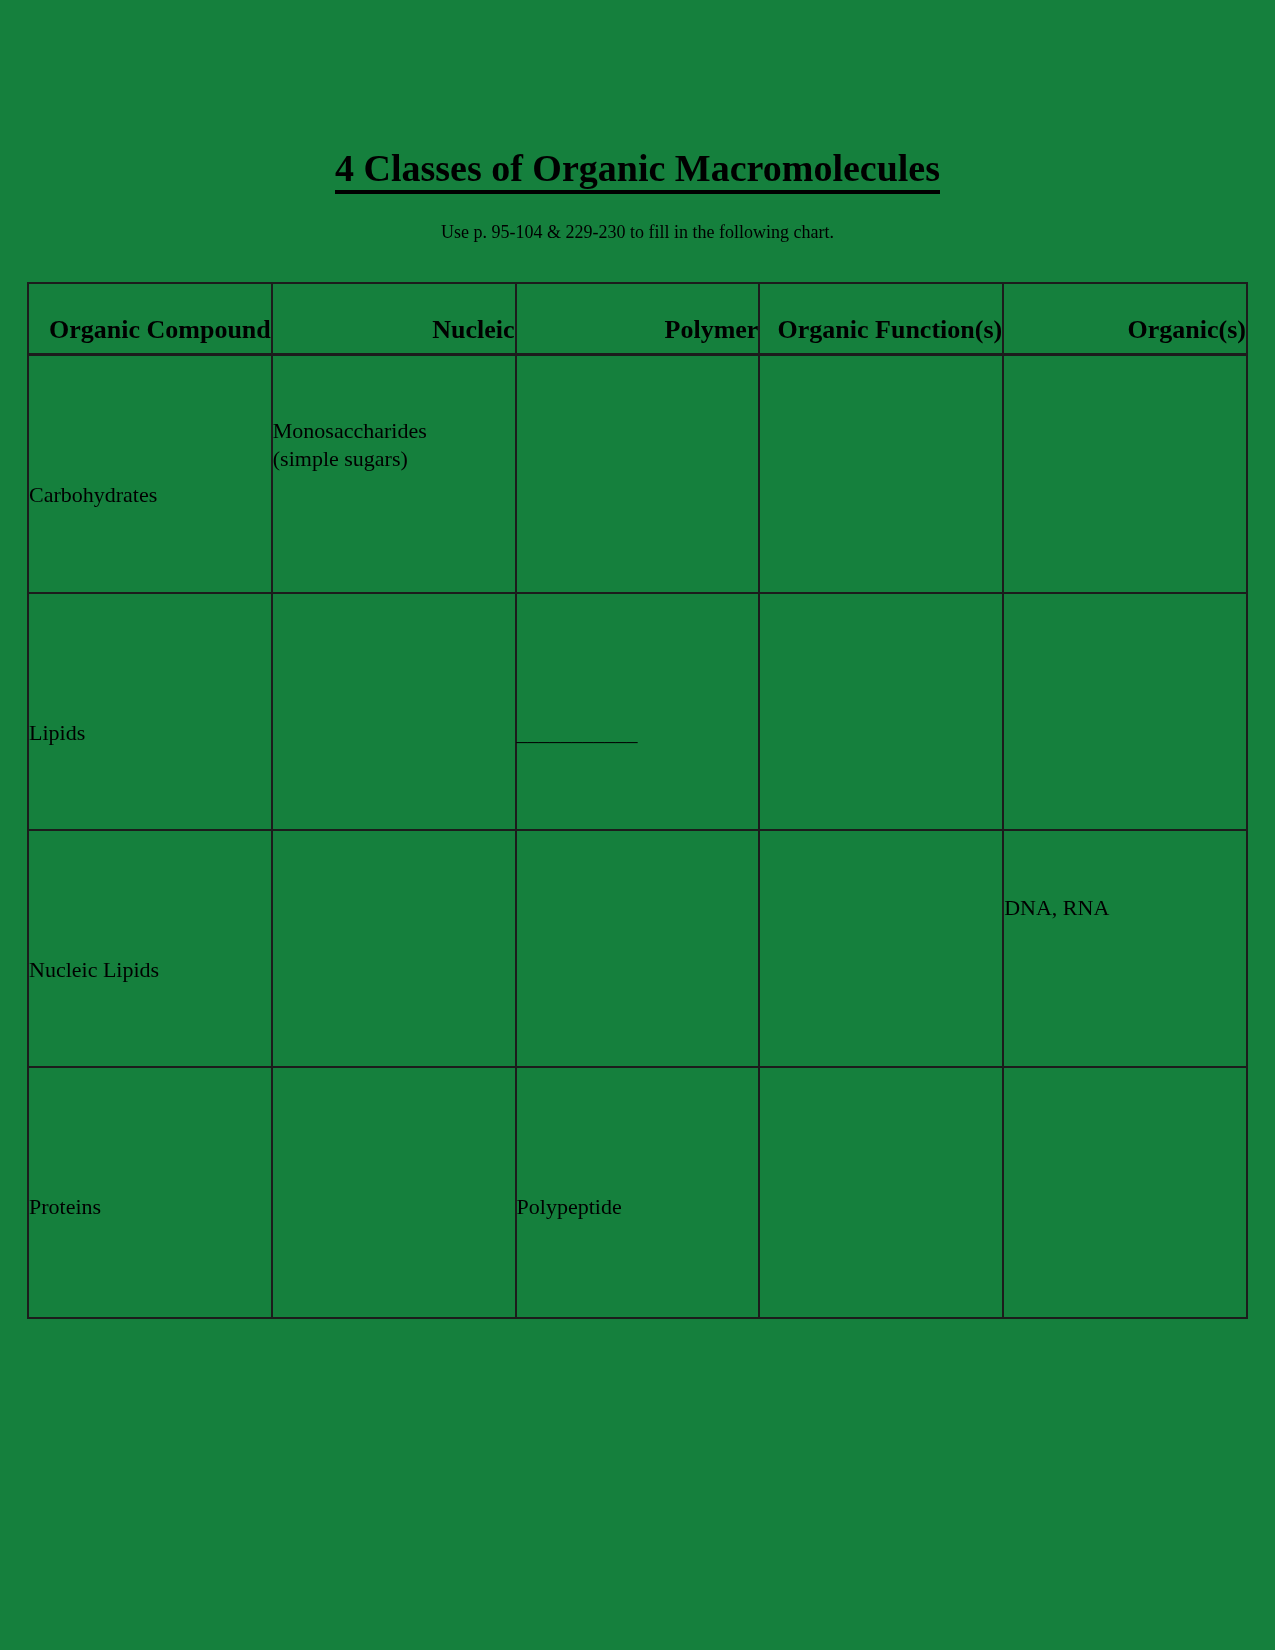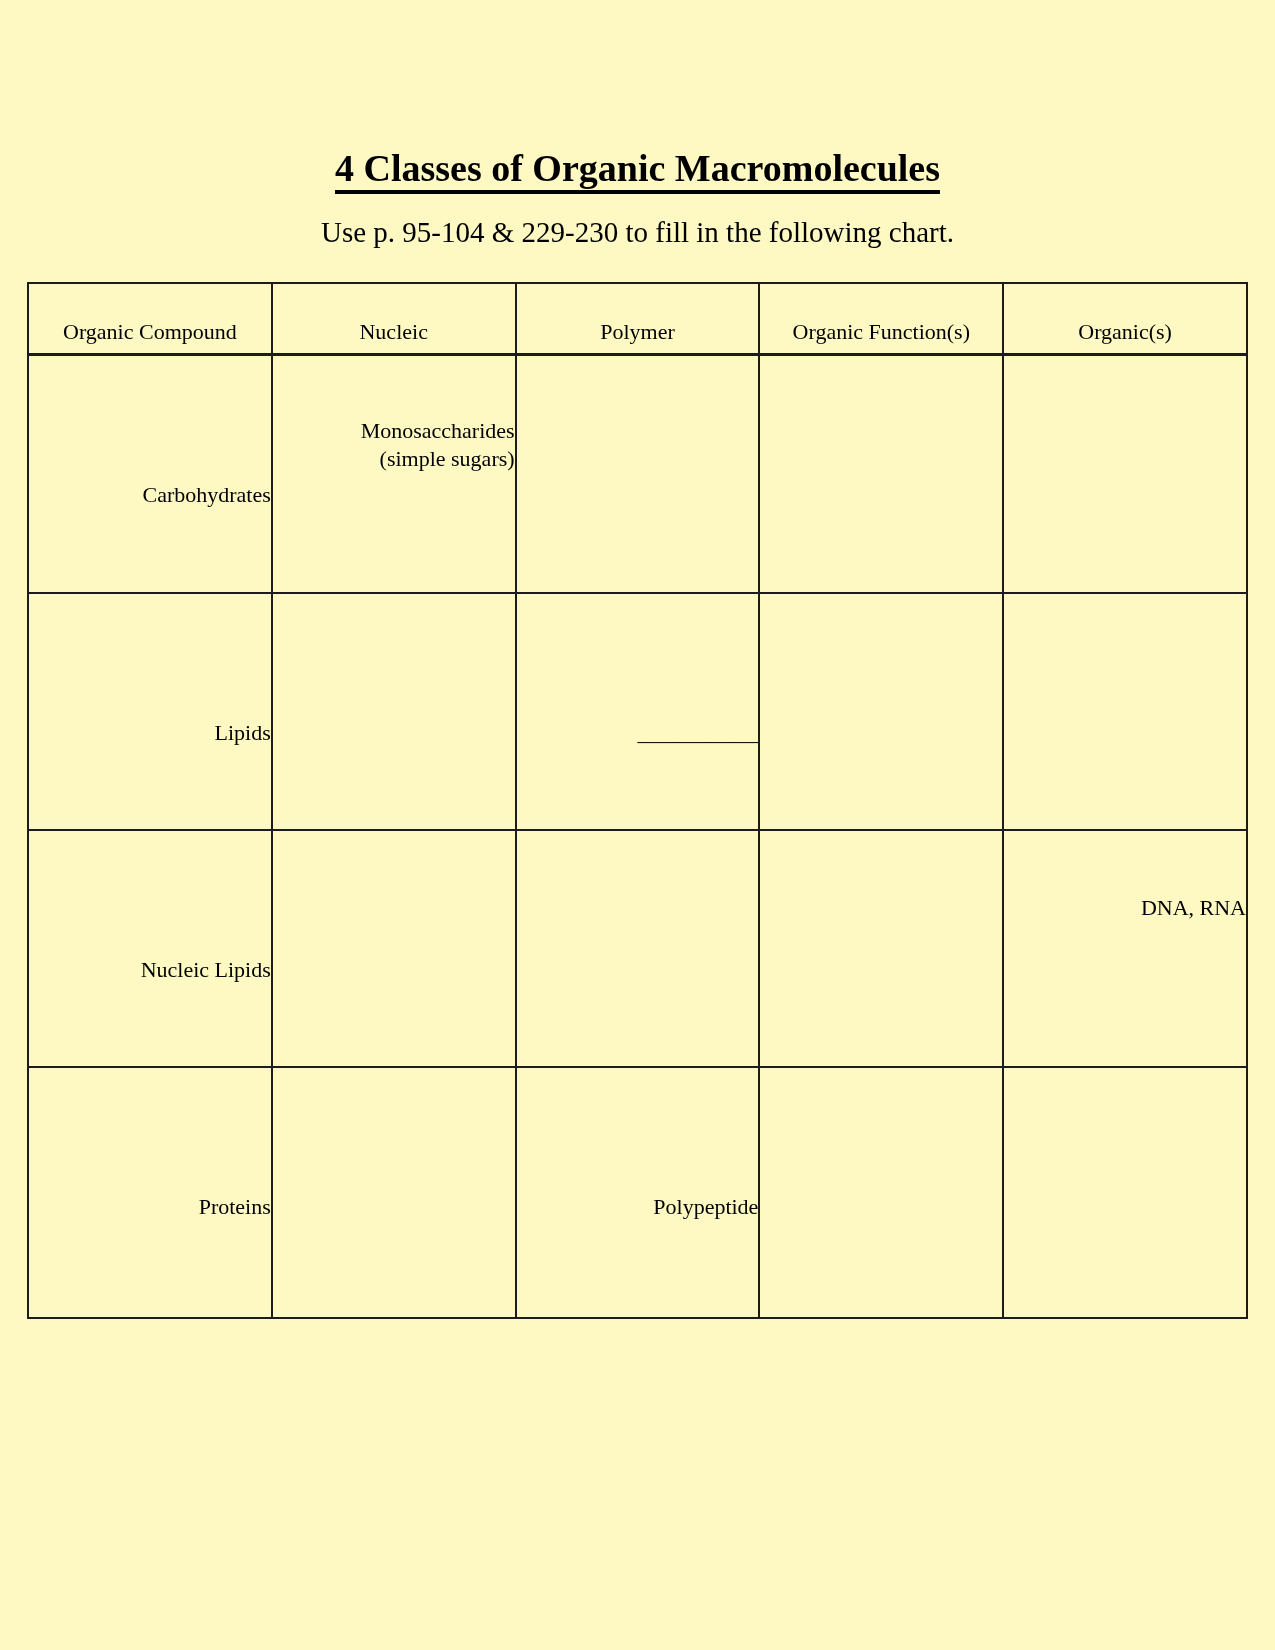--- a/index.html
+++ b/index.html
@@ -1,20 +1,20 @@
 <!DOCTYPE html>
 <html><head>
 <meta charset="utf-8">
 <style>
   html, body { margin: 0; padding: 0; background: #e8e8e8; }
   .page {
     position: relative;
     width: 1275px;
     height: 1650px;
-    background: #fef9c3;
+    background: #15803d;
     font-family: "Liberation Serif", "DejaVu Serif", serif;
     color: #000000;
     overflow: hidden;
     margin: 0 auto;
   }
   .doc-title {
     position: absolute;
     top: 146px;
     left: 0;
     width: 100%;
@@ -27,59 +27,59 @@
   .doc-title .underlined {
     border-bottom: 4px solid #000000;
     padding-bottom: 1px;
   }
   .doc-subtitle {
     position: absolute;
     top: 218px;
     left: 0;
     width: 100%;
     text-align: center;
-    font-size: 29px;
+    font-size: 18px;
     line-height: 28px;
     margin: 0;
   }
   table.ws-table {
     position: absolute;
     left: 27px;
     top: 282px;
     width: 1221px;
     border-collapse: collapse;
     table-layout: fixed;
   }
   .ws-table th, .ws-table td {
     border: 2px solid #1c1c1c;
     padding: 0;
   }
   .ws-table th {
     height: 61px;
     vertical-align: bottom;
-    text-align: center;
-    font-size: 22px;
-    font-weight: normal;
+    text-align: right;
+    font-size: 26px;
+    font-weight: bold;
     padding-bottom: 8px;
     border-bottom-width: 3px;
   }
   .ws-table td {
     position: relative;
     font-size: 22px;
     vertical-align: top;
   }
   tr.row-1 td { height: 236px; }
   tr.row-2 td { height: 235px; border-radius: 19px; }
   tr.row-3 td { height: 235px; }
   tr.row-4 td { height: 249px; }
   .cell-text {
     position: absolute;
     left: 0;
     right: 0;
-    text-align: right;
+    text-align: left;
     line-height: 28px;
     white-space: pre-line;
   }
   .off-single { top: 89px; margin-top: 36px; }  
   .off-two    { top: 61px; }  
   .off-high   { top: 57px; margin-top: 6px; }  
 </style>
 </head>
 <body>
 

